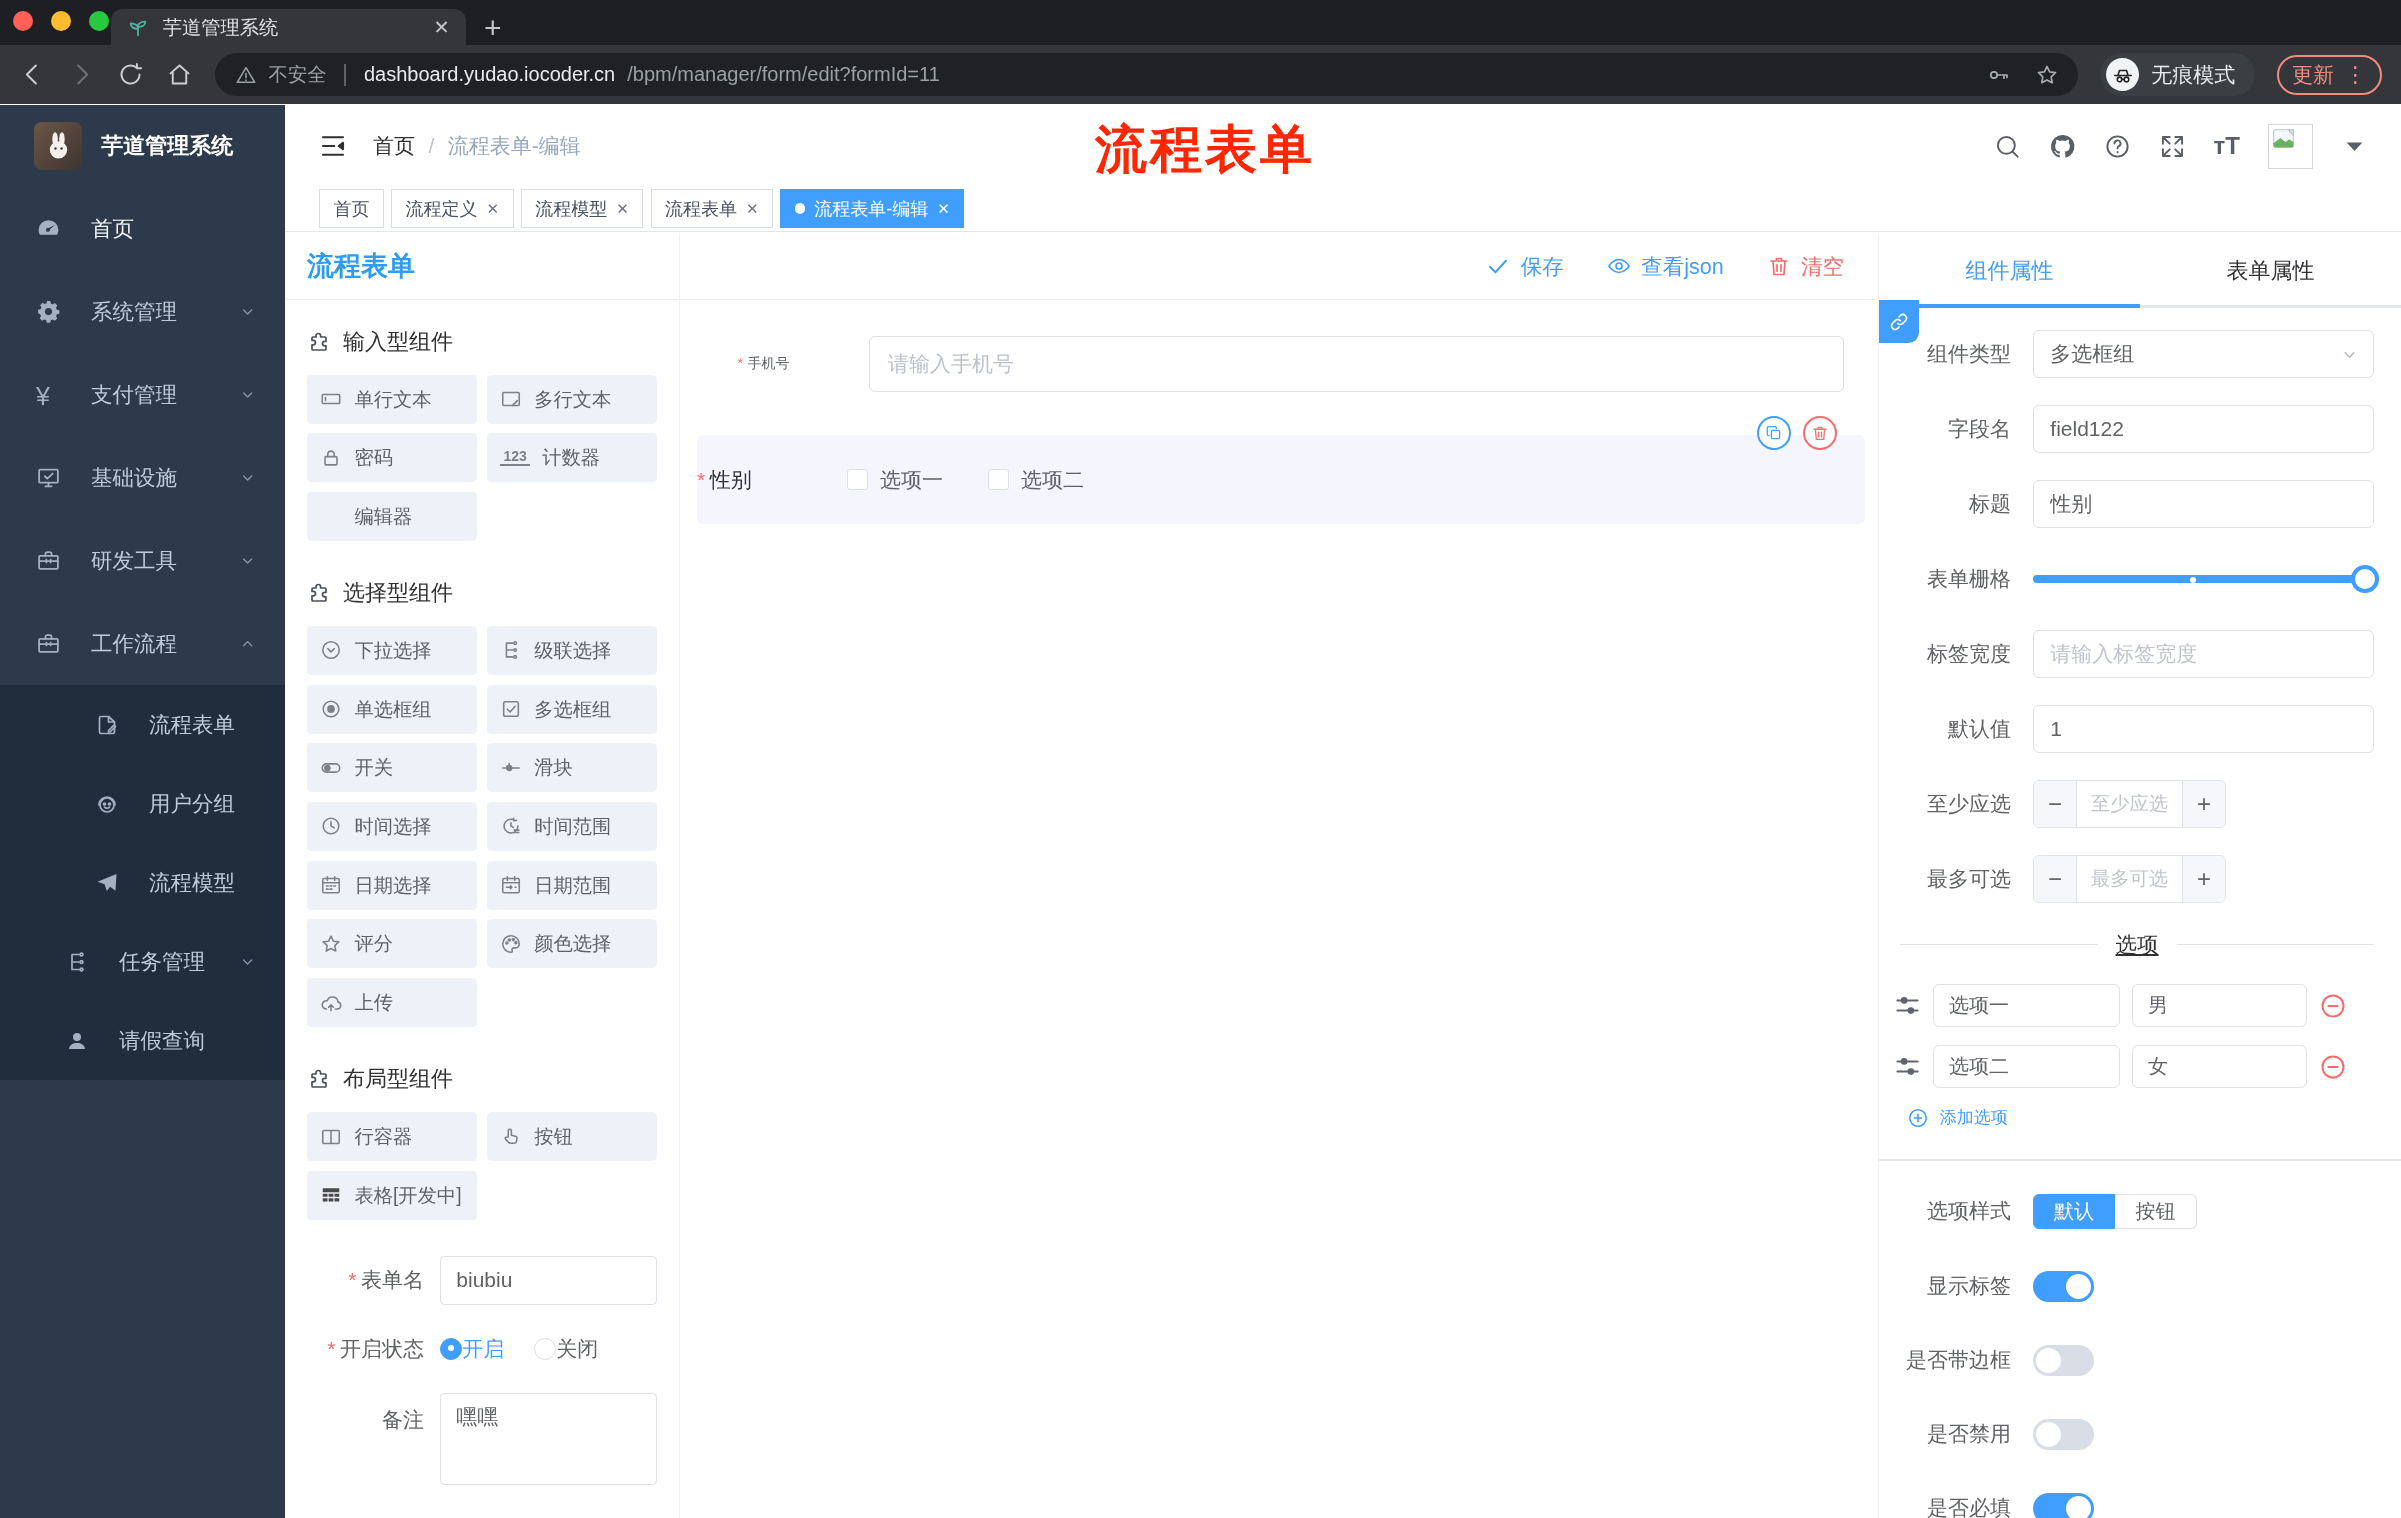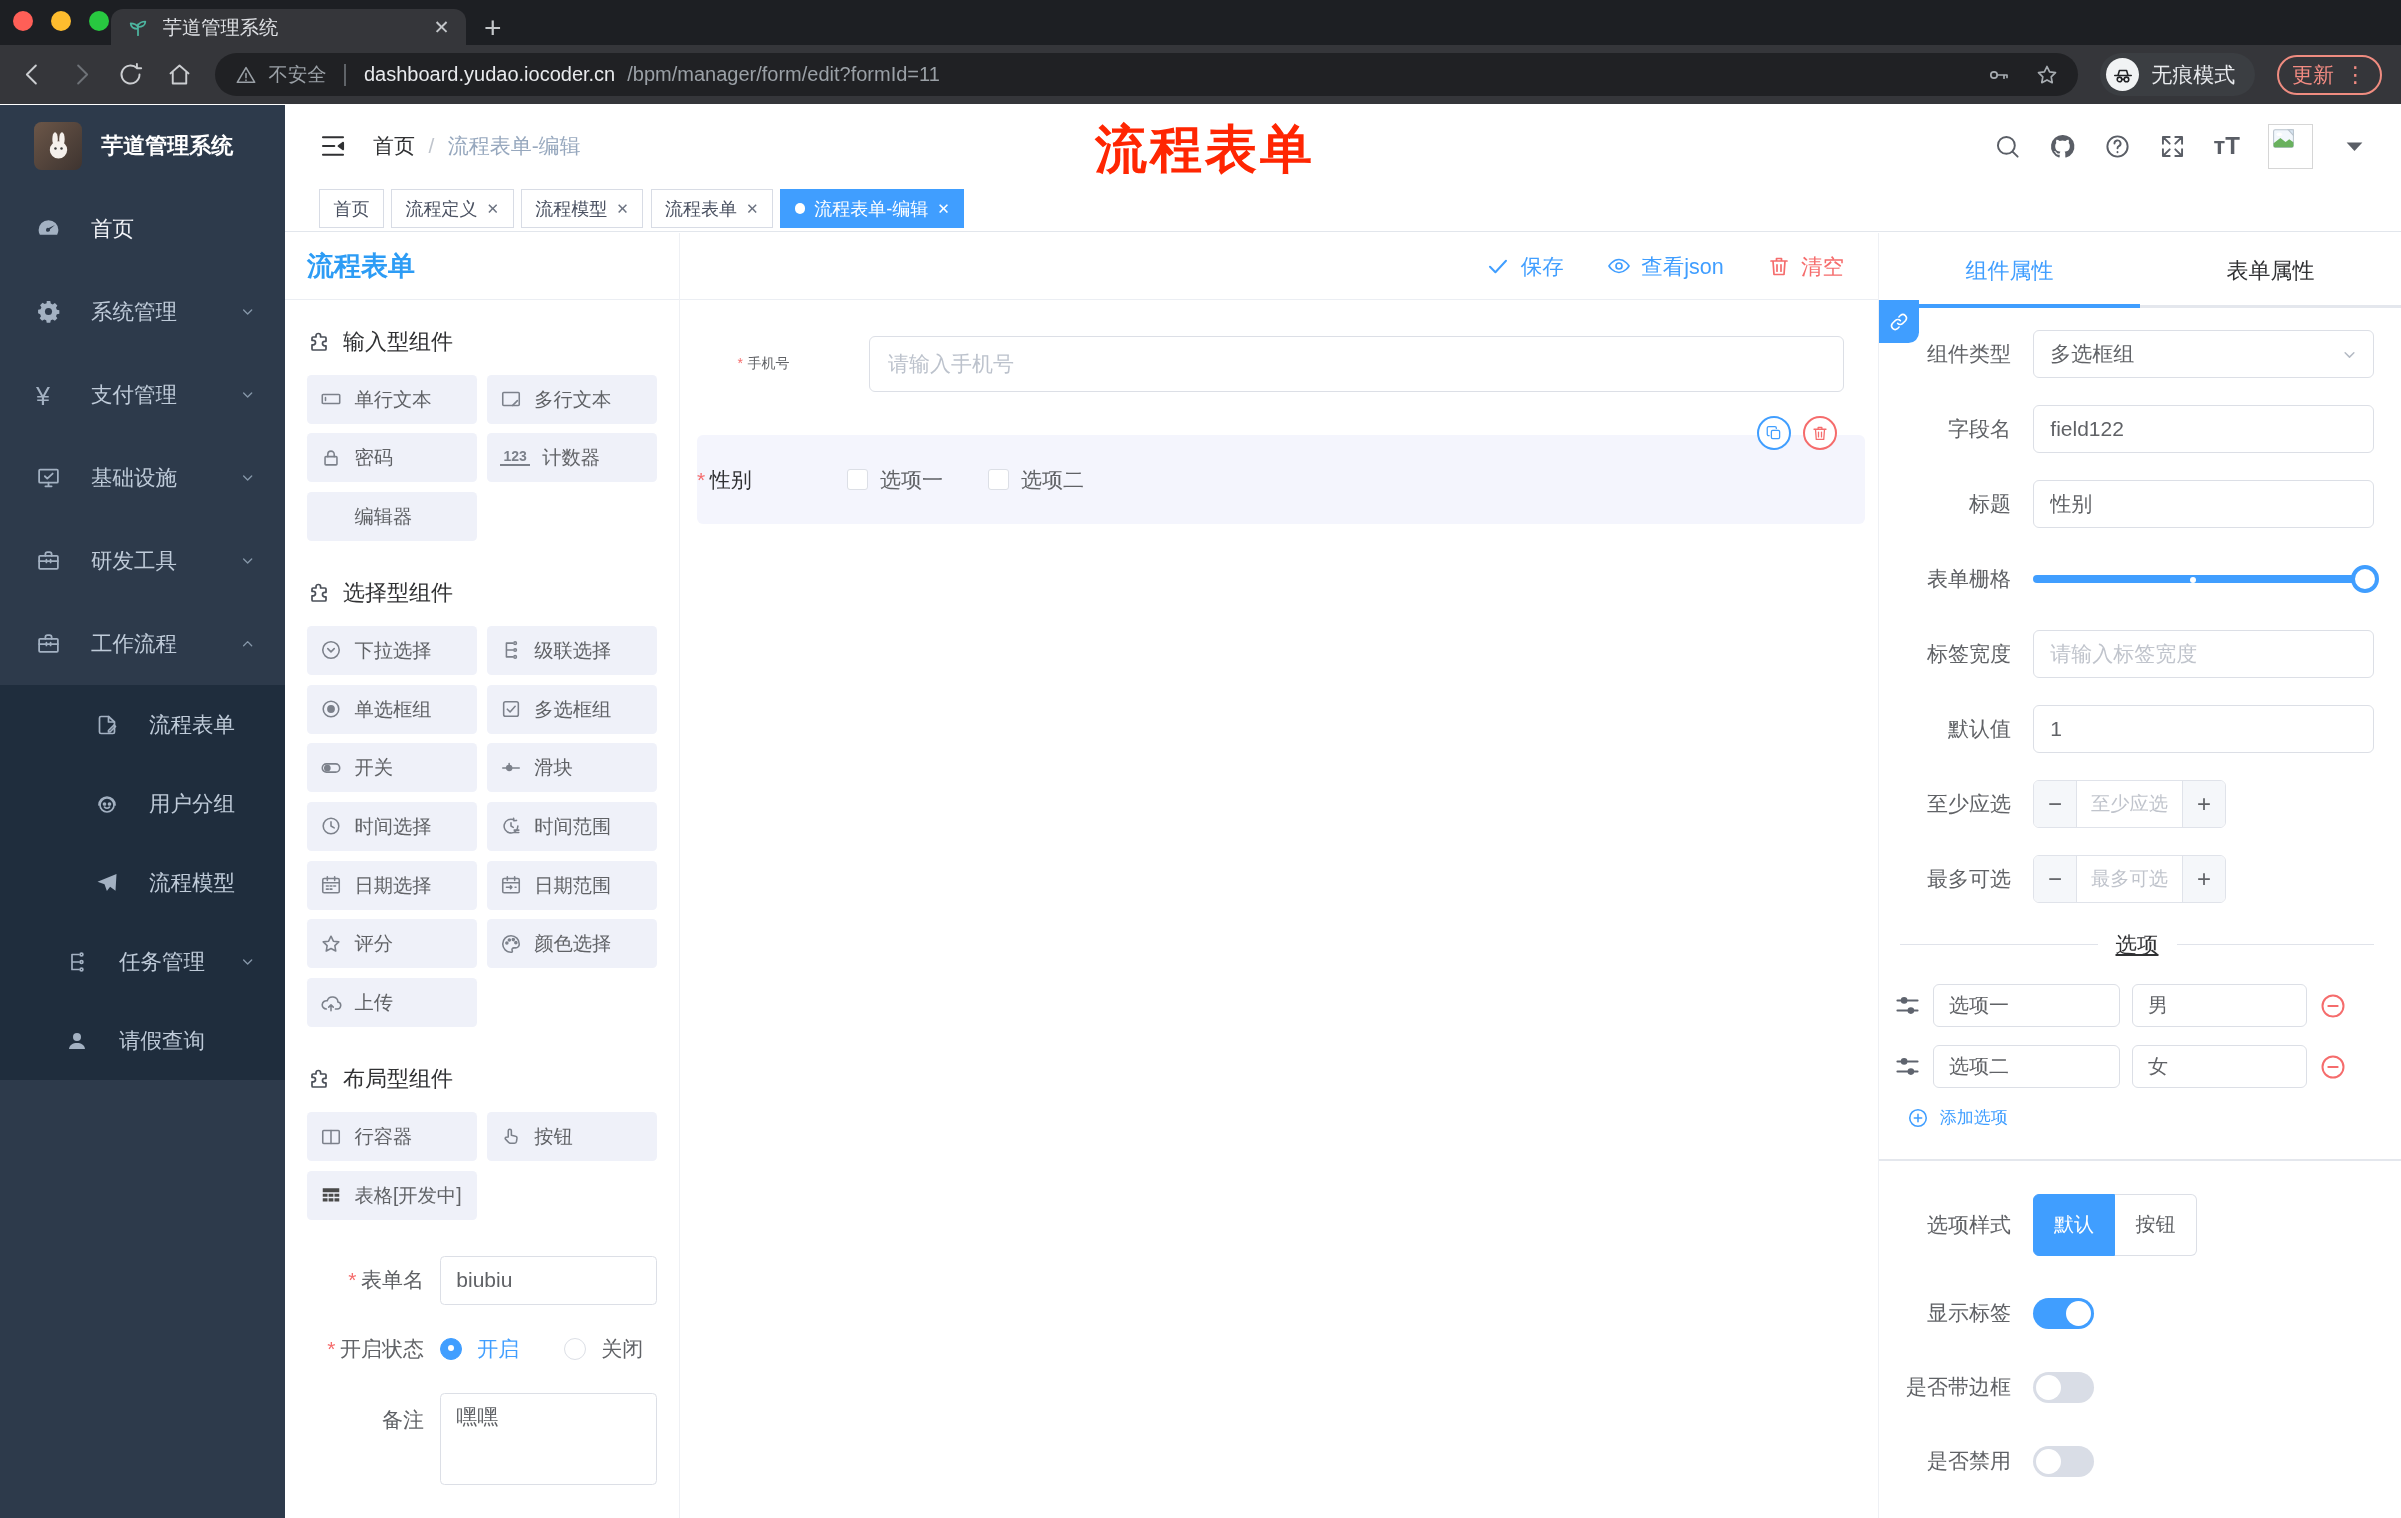--- a/index.html
+++ b/index.html
@@ -87,21 +87,21 @@
   .chip .tic { width:30px; font-size:14px; font-weight:bold; color:#7c818b; border-bottom:2.2px solid #7c818b; text-align:center; line-height:1; padding-bottom:1.5px; }
   .chip .spacer { width:22px; }
   .chip.dark .ic { color:#4a4a4a; }
   .meta { margin-top:36px; }
   .meta-row { display:flex; align-items:center; margin-bottom:30px; }
   .meta-row.top { align-items:flex-start; }
   .meta-label { width:117px; text-align:right; font-size:21px; color:#606266; margin-right:16.3px; flex:none; }
   .req { color:#f56c6c; margin-right:4.5px; }
   .tin { height:49px; border:1.5px solid #dcdfe6; border-radius:4.5px; font-size:21px; color:#606266; padding:0 15px; width:100%; font-family:inherit; outline:none; background:#fff; }
   .meta-ctl { flex:1; }
-  .radio-line { display:flex; align-items:center; gap:15px; margin-top:10.4px; }
+  .radio-line { display:flex; align-items:center; margin-top:10.4px; }
   .radio { width:22px; height:22px; border-radius:50%; flex:none; }
   .radio.on { background:#409eff; border:1.5px solid #409eff; position:relative; }
   .radio.on::after { content:""; position:absolute; left:6.7px; top:6.7px; width:6px; height:6px; border-radius:50%; background:#fff; }
   .radio.off { background:#fff; border:1.5px solid #dcdfe6; }
   .rlbl-on { color:#409eff; margin-right:30px; }
   .rlbl-off { color:#606266; }
   .meta textarea { height:92px; border:1.5px solid #dcdfe6; border-radius:4.5px; font-size:21px; color:#606266; padding:9px 15px; width:100%; resize:none; font-family:inherit; outline:none; }
 
   
   .canvas { flex:1; border-right:1.5px solid #eef0f4; display:flex; flex-direction:column; }
@@ -155,21 +155,21 @@
   .opt-row { display:flex; align-items:center; margin:0 0 18px -6px; gap:12px; }
   .opt-row .drag { width:27px; height:27px; color:#5f646e; cursor:grab; }
   .opt-in { height:43px; border:1.5px solid #dcdfe6; border-radius:6px; font-size:20px; color:#606266; padding:0 15px; font-family:inherit; outline:none; min-width:0; }
   .opt-in.k { width:187px; }
   .opt-in.v { width:175px; }
   .opt-del { width:28px; height:28px; color:#f56c6c; cursor:pointer; }
   .add-opt { display:flex; align-items:center; gap:10.4px; color:#409eff; font-size:17px; margin:7.4px 0 4.5px 7.4px; cursor:pointer; }
   .add-opt .ic { width:22px; height:22px; }
   .rp-hr { height:1.5px; background:#e4e7ed; margin:30px -27px 33px -21px; }
   .seg { display:flex; }
-  .seg-btn { min-width:82px; height:62px; display:flex; align-items:center; justify-content:center; font-size:20px; cursor:pointer; }
+  .seg-btn { min-width:82px; height:35px; display:flex; align-items:center; justify-content:center; font-size:20px; cursor:pointer; }
   .seg-btn.on { background:#409eff; color:#fff; border:1.5px solid #409eff; border-radius:6px 0 0 6px; }
   .seg-btn.off { background:#fff; color:#606266; border:1.5px solid #dcdfe6; border-left:none; border-radius:0 6px 6px 0; }
   .toggle-row { margin-bottom:43px;margin-top:39px; }
   .toggle { width:61px; height:31px; border-radius:15.6px; position:relative; cursor:pointer; }
   .toggle.on { background:#409eff; }
   .toggle.off { background:#d9dde6; }
   .toggle::after { content:""; position:absolute; top:3px; width:25px; height:25px; border-radius:50%; background:#fff; }
   .toggle.on::after { right:3px; }
   .toggle.off::after { left:3px; }
 </style>

